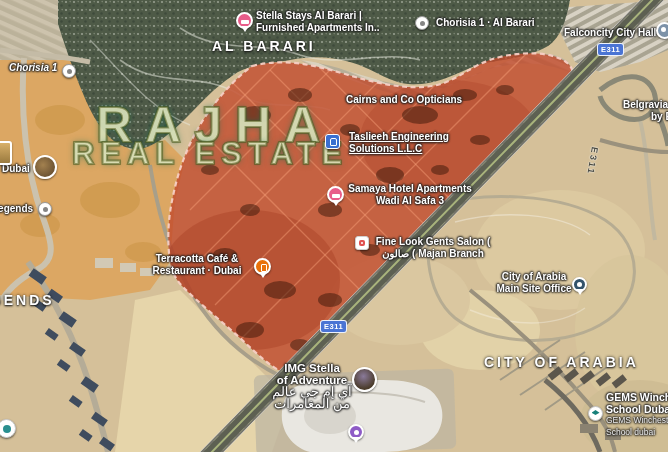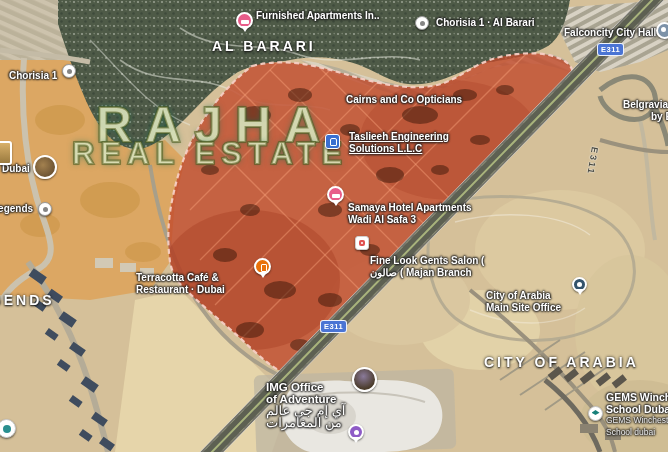--- a/index.html
+++ b/index.html
@@ -6,21 +6,21 @@
   #stage{position:relative;width:668px;height:452px;overflow:hidden;
          font-family:"Liberation Sans",sans-serif;background:#d5c099;}
   #map-svg{position:absolute;left:0;top:0;}
 
   
   .lbl{position:absolute;color:#fff;font-size:10px;font-weight:600;line-height:11.5px;
        text-shadow:0 1px 2px rgba(30,30,30,.95),0 -1px 2px rgba(30,30,30,.9),
                    1px 0 2px rgba(30,30,30,.9),-1px 0 2px rgba(30,30,30,.9);
        white-space:nowrap;cursor:pointer;}
   .lbl span{display:block;}
-  .center{white-space:normal;margin-top:19px;}
+  .center{text-align:center;white-space:normal;}
   .area{font-size:14px;font-weight:700;letter-spacing:3px;cursor:default;
         text-shadow:0 1px 2px rgba(20,20,20,.95),0 0 3px rgba(20,20,20,.9);}
   .big{font-size:11.5px;font-weight:700;}
   .arabic{font-size:13px;font-weight:400;}
   .sub{font-size:8.5px;font-weight:400;color:#ececec;}
 
   
   .shield{position:absolute;background:#4a74d4;border:1px solid rgba(255,255,255,.9);
           color:#fff;font-size:7.5px;font-weight:700;line-height:1;
           padding:1.5px 3px;border-radius:3px;letter-spacing:.5px;}
@@ -242,33 +242,34 @@
 
   <div class="shield" style="left:597px;top:43px;">E311</div>
   <div class="shield" style="left:320px;top:320px;">E311</div>
   <div class="roadname" style="left:600px;top:148px;">E311</div>
 
   <div class="lbl area" style="left:212px;top:41px;">AL BARARI</div>
   <div class="lbl area" style="left:484px;top:357px;">CITY OF ARABIA</div>
   <div class="lbl area" style="left:-34px;top:295px;">LEGENDS</div>
 
   <div class="lbl" style="left:256px;top:10px;">
+    <span>Stella Stays Al Barari |</span>
     <span>Furnished Apartments In..</span>
   </div>
   <div class="lbl" style="left:436px;top:17px;">
     <span>Chorisia 1 · Al Barari</span>
   </div>
   <div class="lbl" style="left:564px;top:27px;">
     <span>Falconcity City Hall</span>
   </div>
   <div class="lbl" style="left:623px;top:99px;">
     <span>Belgravia</span>
     <span style="margin-left:28px;">by E</span>
   </div>
-  <div class="lbl" style="left:9px;top:70px;">
+  <div class="lbl" style="left:9px;top:62px;font-style:italic;">
     <span>Chorisia 1</span>
   </div>
   <div class="lbl" style="left:346px;top:94px;">
     <span>Cairns and Co Opticians</span>
   </div>
   <div class="lbl" style="left:349px;top:131px;text-decoration:underline;">
     <span>Taslieeh Engineering</span>
     <span>Solutions L.L.C</span>
   </div>
   <div class="lbl center" style="left:348px;top:183px;width:124px;">
@@ -281,21 +282,21 @@
   </div>
   <div class="lbl center" style="left:136px;top:253px;width:122px;">
     <span>Terracotta Café &amp;</span>
     <span>Restaurant · Dubai</span>
   </div>
   <div class="lbl center" style="left:486px;top:271px;width:96px;">
     <span>City of Arabia</span>
     <span>Main Site Office</span>
   </div>
   <div class="lbl center big" style="left:266px;top:363px;width:92px;">
-    <span>IMG Office</span>
+    <span>IMG Stella</span>
     <span>of Adventure</span>
     <span class="arabic">آي إم جي عالم من المغامرات</span>
   </div>
   <div class="lbl" style="left:606px;top:392px;font-size:10.5px;">
     <span>GEMS Winchester</span>
     <span>School Dubai</span>
     <span class="sub">GEMS Winchester</span>
     <span class="sub">School dubai</span>
   </div>
   <div class="lbl" style="left:2px;top:163px;">

